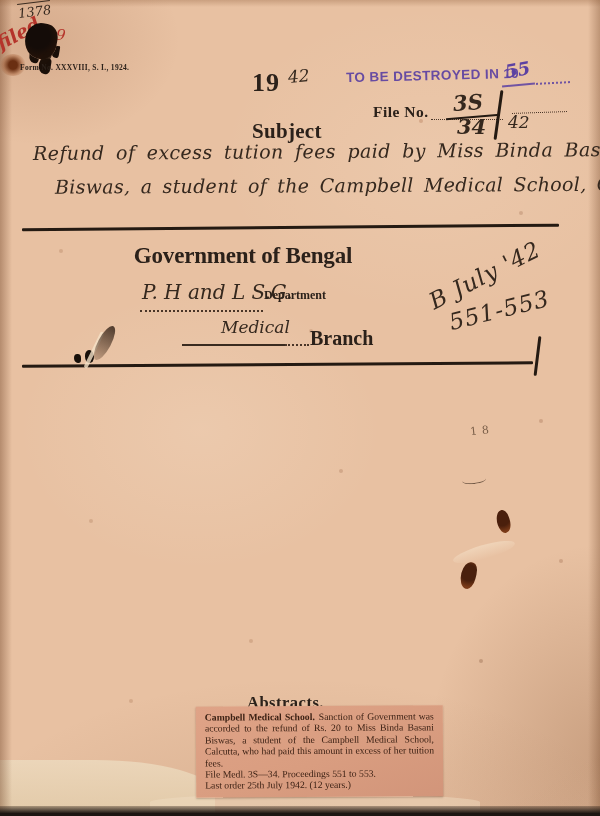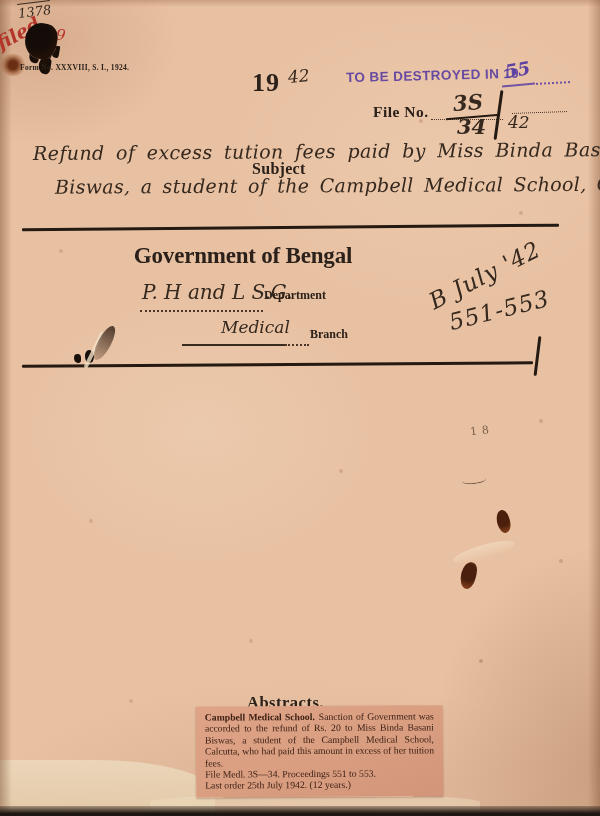--- a/index.html
+++ b/index.html
@@ -60,42 +60,42 @@
 
   .file-no-label{left:373px;top:103px;font-size:15.5px;font-weight:bold;letter-spacing:.5px;}
   .file-dots-1{left:431px;top:119px;width:72px;height:0;border-bottom:1.5px dotted #4a3527;}
   .file-dots-2{left:512px;top:112px;width:55px;height:0;border-bottom:1.5px dotted #4a3527;transform:rotate(-2deg);}
   .file-frac-num{left:453px;top:90px;font-size:21px;font-weight:bold;transform:rotate(-4deg);}
   .file-frac-bar{left:446px;top:116px;width:54px;height:2px;background:#241a12;transform:rotate(-5deg);}
   .file-frac-den{left:457px;top:114px;font-size:21px;font-weight:bold;}
   .file-slash{left:497px;top:90px;width:2.5px;height:50px;background:#241a12;transform:rotate(8deg);border-radius:2px;}
   .file-year-hw{left:508px;top:112px;font-size:17px;}
 
-  .subject-label{left:252px;top:119px;font-size:16px;font-weight:bold;letter-spacing:.3px;margin-top:41px;}
+  .subject-label{left:252px;top:119px;font-size:21px;font-weight:bold;letter-spacing:.3px;}
   .subject-line1{left:33px;top:140px;font-size:19px;word-spacing:5px;letter-spacing:.4px;transform:rotate(-.4deg);}
   .subject-line2{left:55px;top:174px;font-size:19px;word-spacing:4px;letter-spacing:.3px;transform:rotate(-.3deg);}
 
   .rule{background:#241a12;height:2.5px;border-radius:1px;}
   .rule-top{left:22px;top:226px;width:537px;transform:rotate(-.5deg);}
   .rule-bottom{left:22px;top:363px;width:511px;transform:rotate(-.4deg);}
   .rule-pen-stroke{left:536px;top:336px;width:3px;height:40px;background:#241a12;transform:rotate(7deg);border-radius:2px;}
   .rule-ink-dot-a{left:74px;top:354px;width:7px;height:9px;background:#18100a;border-radius:50% 50% 40% 60%;}
   .rule-ink-dot-b{left:85px;top:350px;width:9px;height:13px;background:#18100a;border-radius:45% 55% 50% 50%;}
   .ink-smear{left:98px;top:324px;width:13px;height:38px;transform:rotate(28deg);border-radius:50%;
     background:linear-gradient(#2a1a10, rgba(90,55,30,.35));opacity:.8;}
   .ink-smear-scratch{left:92px;top:330px;width:4px;height:40px;background:rgba(245,226,200,.8);transform:rotate(26deg);border-radius:2px;}
 
   .government-title{left:243px;top:243px;transform:translateX(-50%);font-size:23px;font-weight:bold;letter-spacing:-.2px;white-space:nowrap;}
   .department-hw{left:142px;top:280px;font-size:20px;}
   .department-dots{left:140px;top:310px;width:123px;height:0;border-bottom:2px dotted #4a3527;}
   .department-label{left:264px;top:288px;font-size:12px;font-weight:bold;}
   .branch-hw{left:221px;top:317px;font-size:17px;}
   .branch-line-solid{left:182px;top:344px;width:103px;height:1.8px;background:#3a2b1f;}
   .branch-line-dots{left:285px;top:344px;width:24px;height:0;border-bottom:2px dotted #4a3527;}
-  .branch-label{left:310px;top:327px;font-size:12px;font-weight:bold;}
+  .branch-label{left:310px;top:327px;font-size:20px;font-weight:bold;}
 
   .date-annotation{left:424px;top:262px;font-size:23px;letter-spacing:1px;transform:rotate(-27deg);}
   .proceedings-annotation{left:448px;top:297px;font-size:23px;letter-spacing:1px;transform:rotate(-14deg);}
 
   .pencil-mark{left:470px;top:424px;font-size:11px;color:#7a5f49;letter-spacing:5px;transform:rotate(-6deg);font-family:"DejaVu Serif",serif;}
   .pencil-squiggle{left:462px;top:476px;width:24px;height:7px;border-bottom:1.5px solid #6b5340;border-radius:50%;transform:rotate(-6deg);}
   .crease-light{left:452px;top:545px;width:64px;height:14px;background:linear-gradient(rgba(246,228,204,.55), rgba(246,228,204,0));transform:rotate(-16deg);border-radius:50%;}
   .stain-mid-a{left:497px;top:510px;width:13px;height:23px;transform:rotate(-18deg);border-radius:60% 40% 55% 45%;
     background:radial-gradient(circle at 45% 35%, #4a1f0c 45%, #7a3a18 80%);box-shadow:-5px 14px 0 -7px #5a2810;}
   .stain-mid-b{left:461px;top:562px;width:15px;height:27px;transform:rotate(14deg);border-radius:55% 45% 50% 60%;

